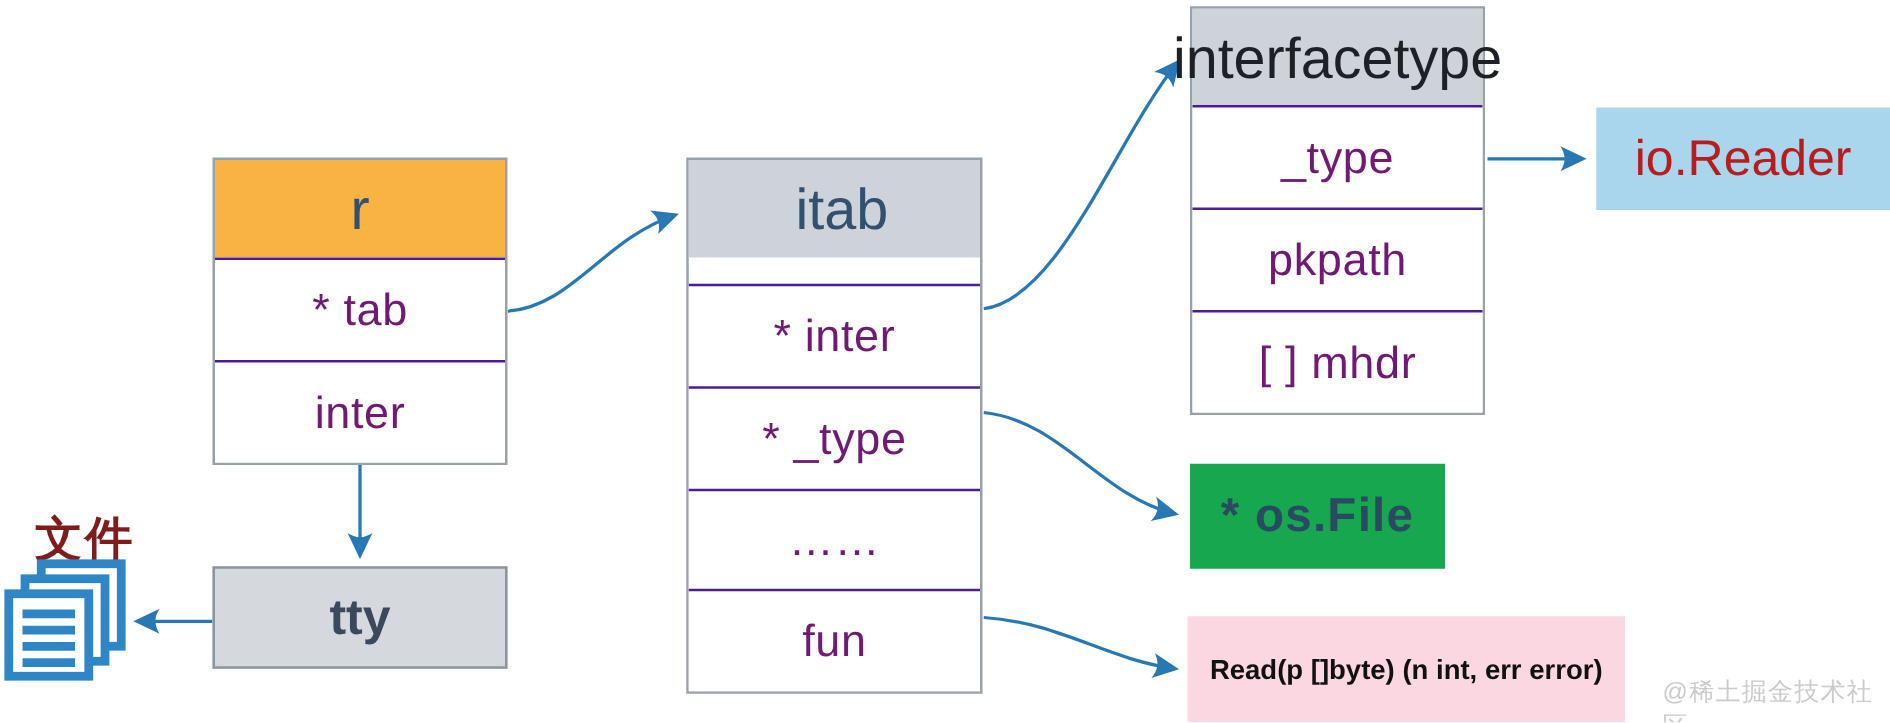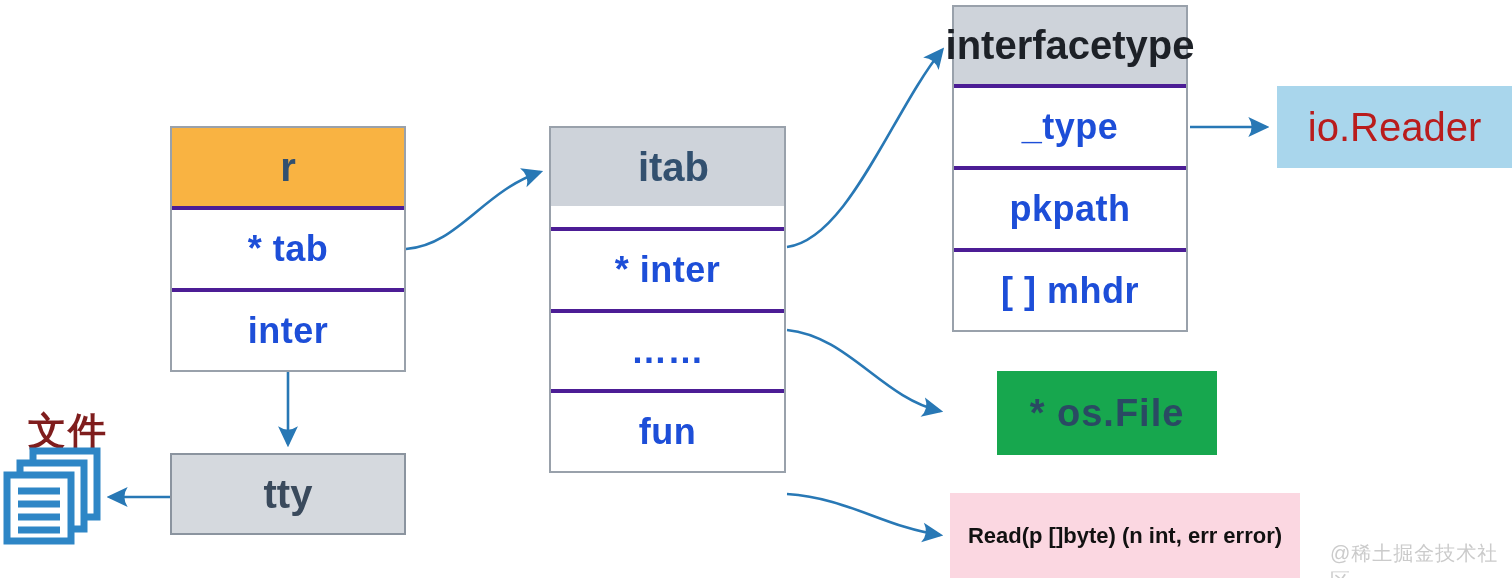--- a/index.html
+++ b/index.html
@@ -14,29 +14,29 @@
 
   .struct-table{
     position:absolute;
     border:2px solid #99A1AB;
     box-sizing:border-box;
     background:#ffffff;
   }
   .struct-table .hdr{
     display:flex;align-items:center;justify-content:center;
     box-sizing:border-box;
-    font-size:40px;font-weight:700;
+    font-size:46px;font-weight:400;
   }
   .struct-table .cell{
     display:flex;align-items:center;justify-content:center;
     box-sizing:border-box;
-    border-top:4px solid #4c1d95;
+    border-top:2px solid #4c1d95;
     background:#ffffff;
-    font-size:36px;font-weight:700;
-    color:#1d4ed8;
+    font-size:36px;font-weight:400;
+    color:#701a75;
     letter-spacing:0.5px;
   }
   .hdr-orange{background:#F9B342;color:#32506F;}
   .hdr-gray{background:#CED3DA;color:#32506F;}
   .hdr-dark-text{color:#1D2127;font-weight:600;font-size:31px;}
   .cell-black{color:#1D2127;font-weight:600;margin-top:21px;}
 
   .plain-box{
     position:absolute;
     display:flex;align-items:center;justify-content:center;
@@ -86,34 +86,35 @@
 
   <div class="struct-table" style="left:170px;top:126px;width:236px;">
     <div class="hdr hdr-orange" style="height:78px;">r</div>
     <div class="cell" style="height:82px;">* tab</div>
     <div class="cell" style="height:82px;">inter</div>
   </div>
 
   <div class="struct-table" style="left:549px;top:126px;width:237px;">
     <div class="hdr hdr-gray" style="height:78px;padding-left:12px;">itab</div>
     <div class="cell cell-black" style="height:82px;">* inter</div>
+    <div class="cell" style="height:82px;">* _type</div>
     <div class="cell dots" style="height:80px;">……</div>
     <div class="cell" style="height:82px;">fun</div>
   </div>
 
   <div class="struct-table" style="left:952px;top:5px;width:236px;">
     <div class="hdr hdr-gray hdr-dark-text" style="height:77px;">interfacetype</div>
     <div class="cell" style="height:82px;">_type</div>
     <div class="cell" style="height:82px;">pkpath</div>
     <div class="cell" style="height:82px;text-align:center;">[ ] mhdr</div>
   </div>
 
   <div class="plain-box io-reader" style="left:1277px;top:86px;width:235px;height:82px;">io.Reader</div>
 
-  <div class="plain-box os-file" style="left:997px;top:371px;width:220px;height:84px;">* os.File</div>
+  <div class="plain-box os-file" style="left:952px;top:371px;width:204px;height:84px;">* os.File</div>
 
   <div class="plain-box read-sig" style="left:950px;top:493px;width:350px;height:85px;">Read(p []byte) (n int, err error)</div>
 
   <div class="plain-box tty-box" style="left:170px;top:453px;width:236px;height:82px;">tty</div>
 
   <div class="file-label" style="left:28px;top:406px;">文件</div>
 
   <svg class="file-icon" style="left:2px;top:447px;" width="102" height="102" viewBox="0 0 102 102">
     <g fill="#ffffff" stroke="#2E86C6" stroke-width="7" stroke-linejoin="miter">
       <rect x="31" y="4" width="64" height="66"></rect>

